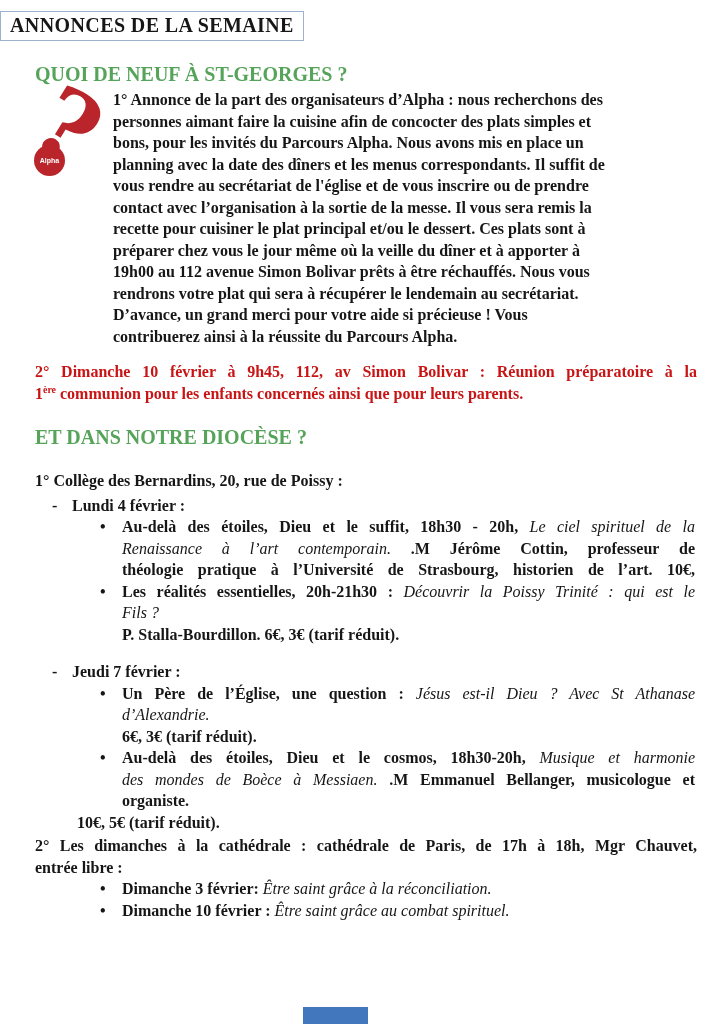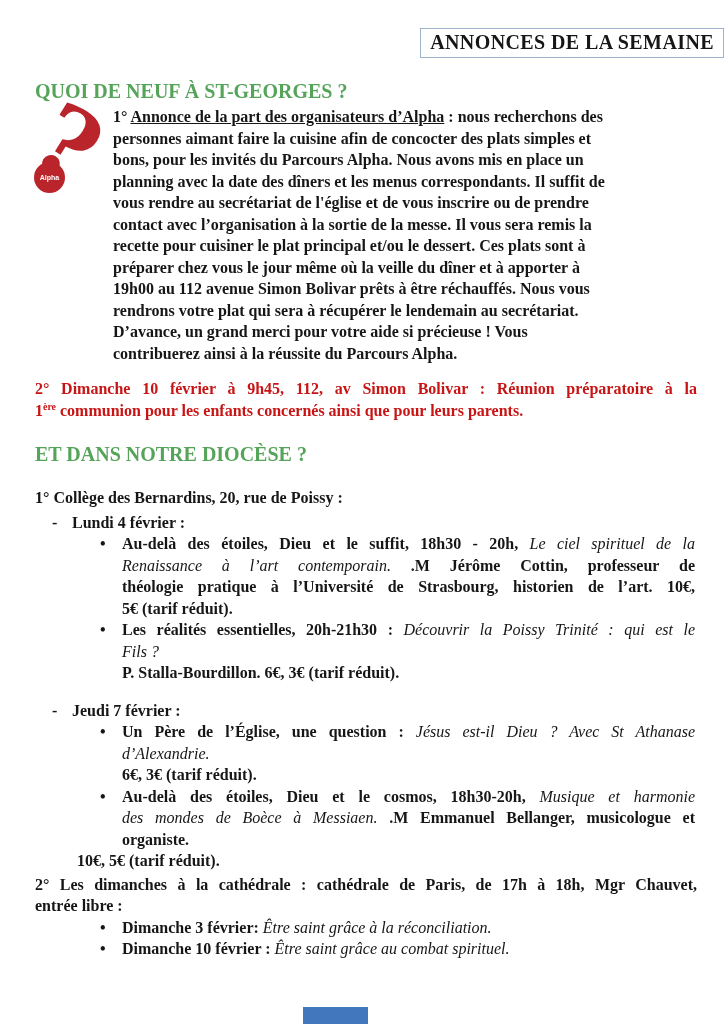--- a/index.html
+++ b/index.html
@@ -1,38 +1,38 @@
 <!DOCTYPE html>
 <html style="--green: #56a45a; --red: #c81414; --logored: #b9252b; --boxborder: #9db3cc; --blue: #4377bd;"><head>
 <meta charset="utf-8">
 <style>
   *{box-sizing:border-box;margin:0;padding:0}
   html,body{background:#ffffff}
   .page{position:relative;width:724px;height:1024px;background:#fff;overflow:hidden;
         font-family:"Liberation Serif","DejaVu Serif",serif;color:#161616}
-  .title-row{text-align:right;padding-top:28px}
+  .title-row{text-align:left;padding-top:11px}
   .title-box{display:inline-block;border:1px solid var(--boxborder,#9db3cc);
              padding:2px 9px 3px;font-size:20px;font-weight:bold;letter-spacing:.4px}
   .h-green{margin:22px 27px 0 35px;font-size:20px;font-weight:bold;color:var(--green,#56a45a)}
   .body{font-size:16px;font-weight:bold;line-height:21.5px}
   .para-wrap{position:relative;margin:3px 20px 0 113px}
   .red{margin:14px 27px 0 35px;color:var(--red,#c81414)}
   .bern-title{margin:21px 27px 0 35px}
   .dash-row{display:flex;margin:3px 27px 0 52px}
   .dash-row .dash{width:20px;flex:none}
   .mt{margin-top:16px}
   .mt2{margin-top:2px}
   .bullet-row{display:flex;margin:0 29px 0 100px}
   .blt{width:22px;flex:none}
   .bl{flex:1;min-width:0}
   .price{margin:0 27px 0 77px}
   .cath-h{margin:2px 27px 0 35px}
   .just{text-align:justify;text-align-last:justify}
   .i{font-style:italic;font-weight:normal}
-  .u{text-decoration:underline}
+  .u{}
   .sup{vertical-align:super;font-size:.62em;line-height:0}
   .alpha-logo{position:absolute;left:-86px;top:2px;width:82px;height:106px}
   .qmark{position:absolute;left:12px;top:-12px;font-size:96px;line-height:1;font-weight:bold;
          color:var(--logored,#b9252b);transform:rotate(32deg);font-family:"DejaVu Serif",serif}
   .qdot{position:absolute;left:7px;top:54px;width:31px;height:31px;border-radius:50%;
         background:var(--logored,#b9252b);display:flex;align-items:center;justify-content:center}
   .qdot span{color:#fff;font-size:7px;font-weight:bold;font-family:"Liberation Sans",sans-serif}
   .footer-box{position:absolute;left:303px;top:1007px;width:65px;height:17px;background:var(--blue,#4377bd)}
 </style>
 </head>
@@ -84,21 +84,20 @@
     <span class="dash">-</span>
     <span>Lundi 4 février :</span>
   </div>
 
   <div class="bullet-row body">
     <span class="blt">•</span>
     <div class="bl">
         <div class="tl just"><span>Au-delà des étoiles, Dieu et le suffit, 18h30 - 20h, </span><span class="i">Le ciel spirituel de la</span></div>
         <div class="tl just"><span class="i">Renaissance à l’art contemporain. </span><span>.M Jérôme Cottin, professeur de</span></div>
         <div class="tl just"><span>théologie pratique à l’Université de Strasbourg, historien de l’art. 10€,</span></div>
-        <div class="tl"><span>5€ (tarif réduit).</span></div>
       </div>
   </div>
 
   <div class="bullet-row body">
     <span class="blt">•</span>
     <div class="bl">
         <div class="tl just"><span>Les réalités essentielles, 20h-21h30 : </span><span class="i">Découvrir la Poissy Trinité : qui est le</span></div>
         <div class="tl"><span class="i">Fils ?</span></div>
         <div class="tl"><span>P. Stalla-Bourdillon. 6€, 3€ (tarif réduit).</span></div>
       </div>

